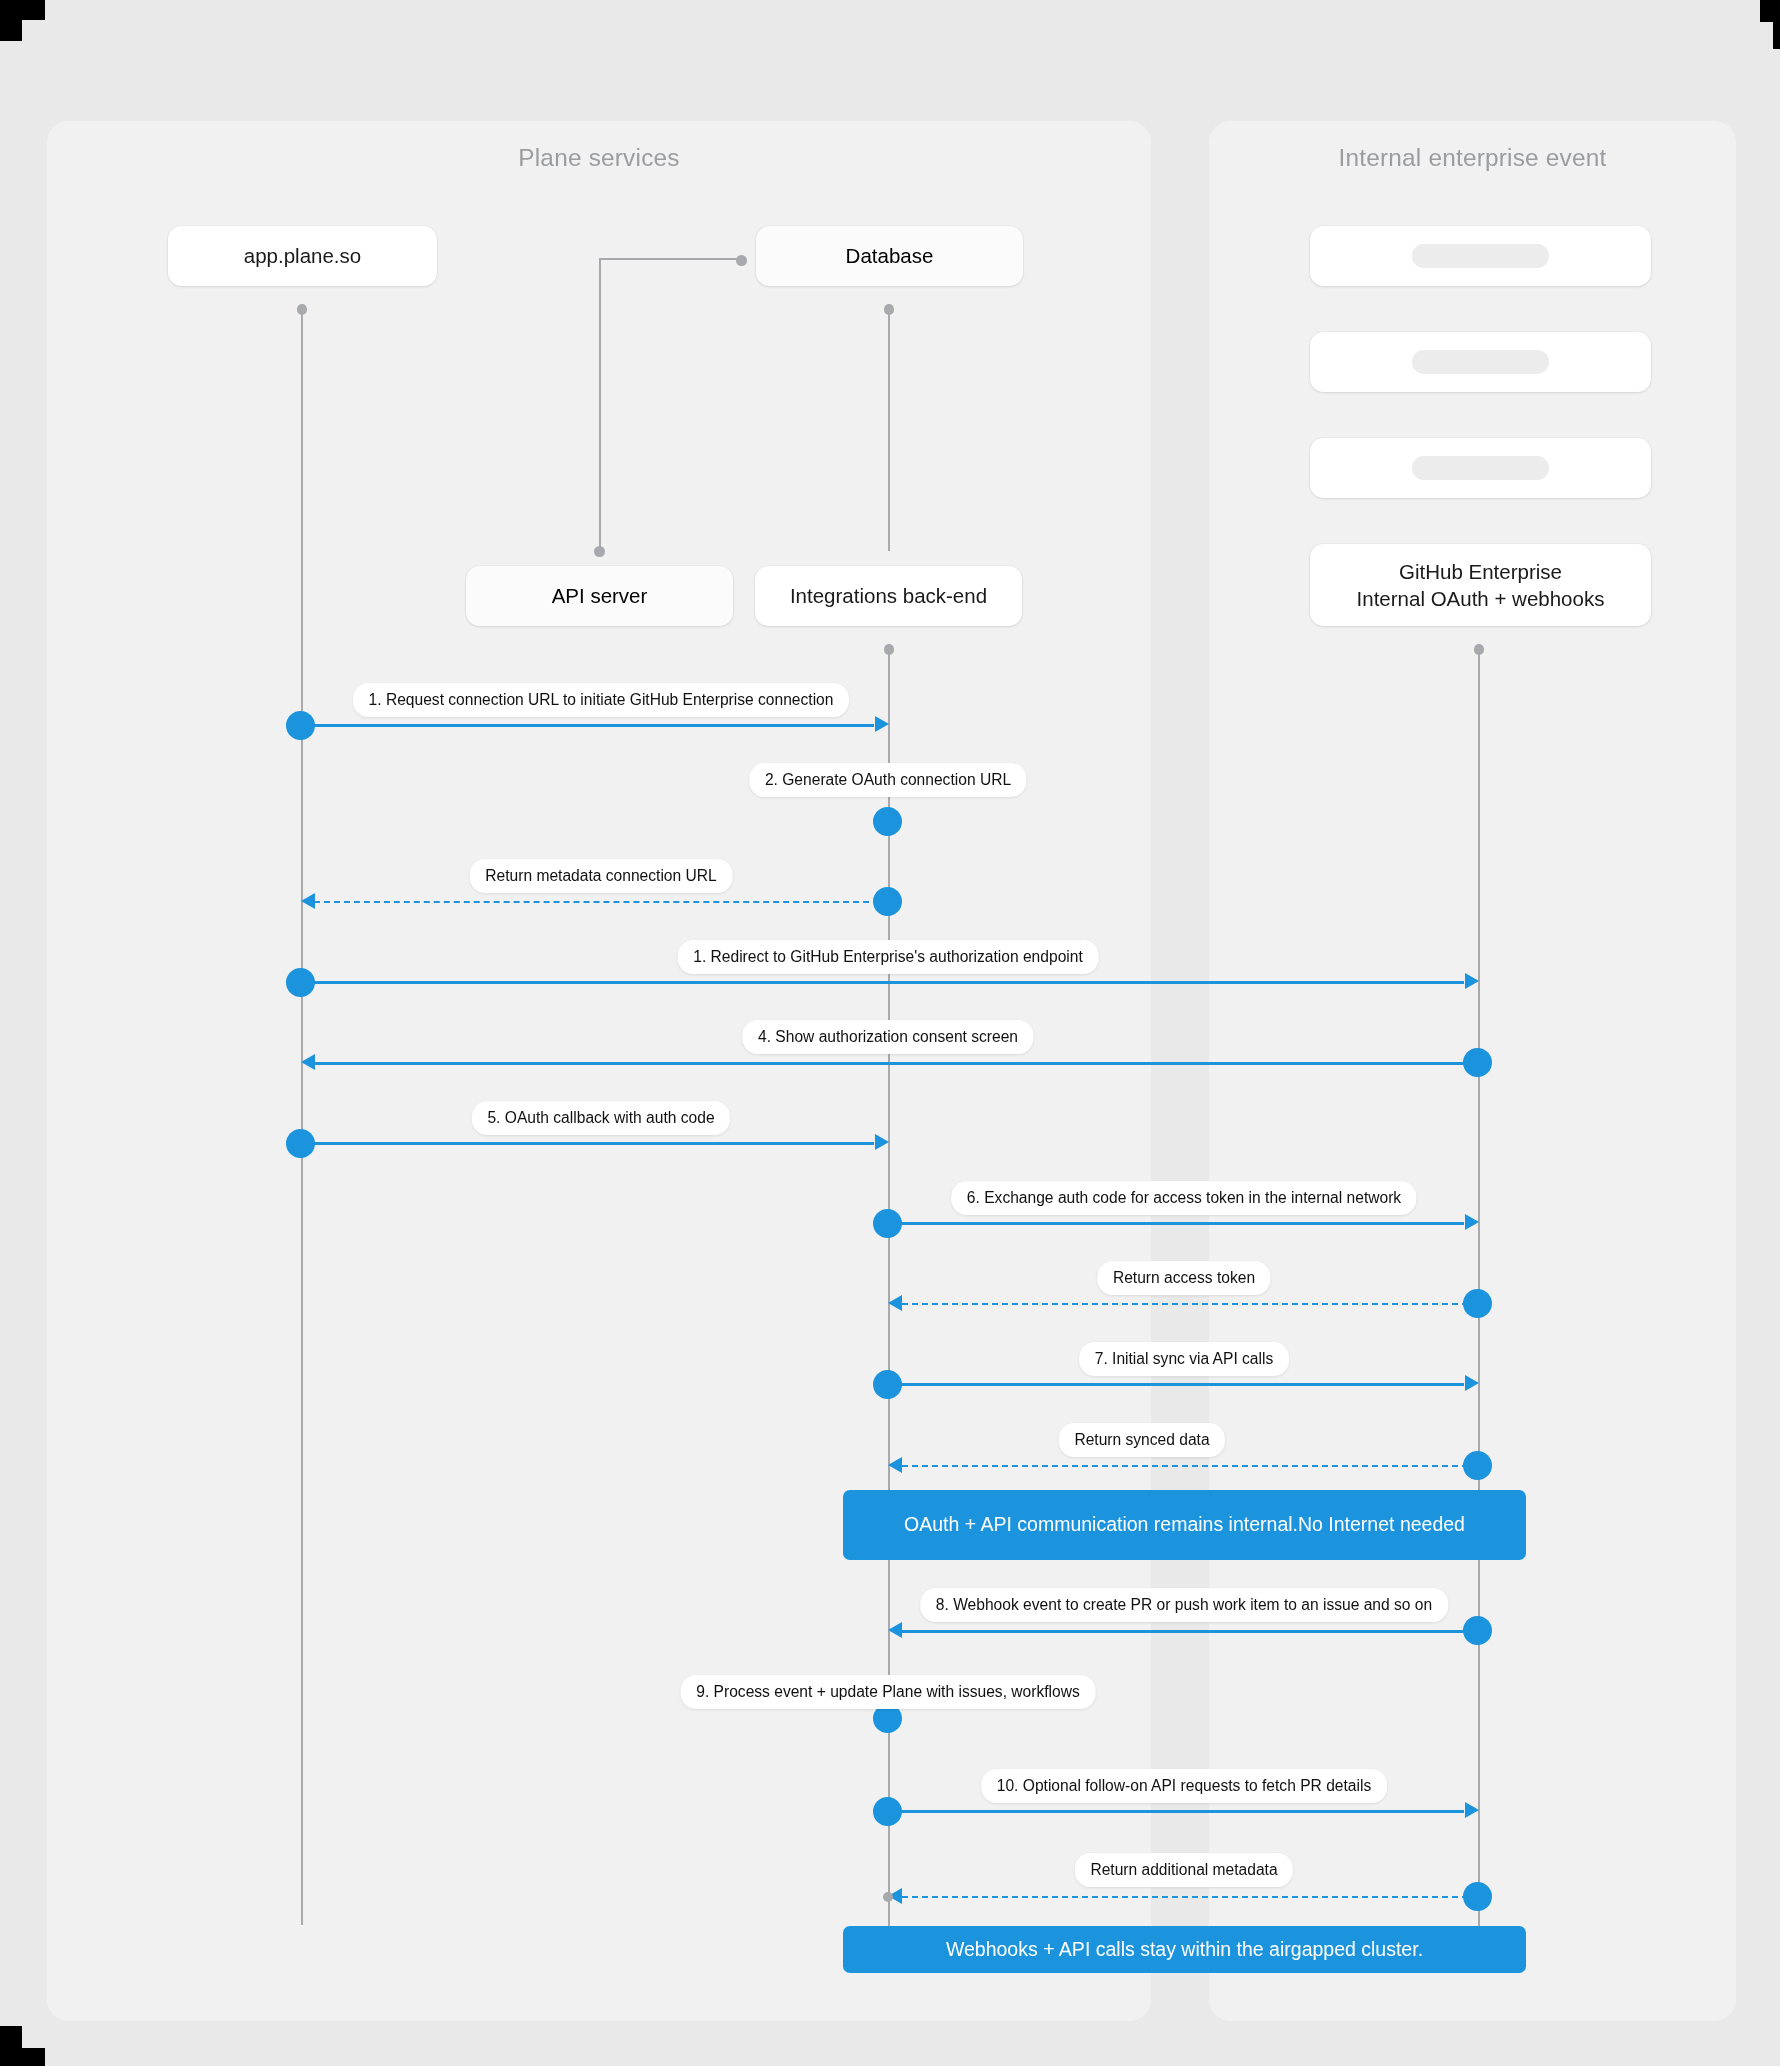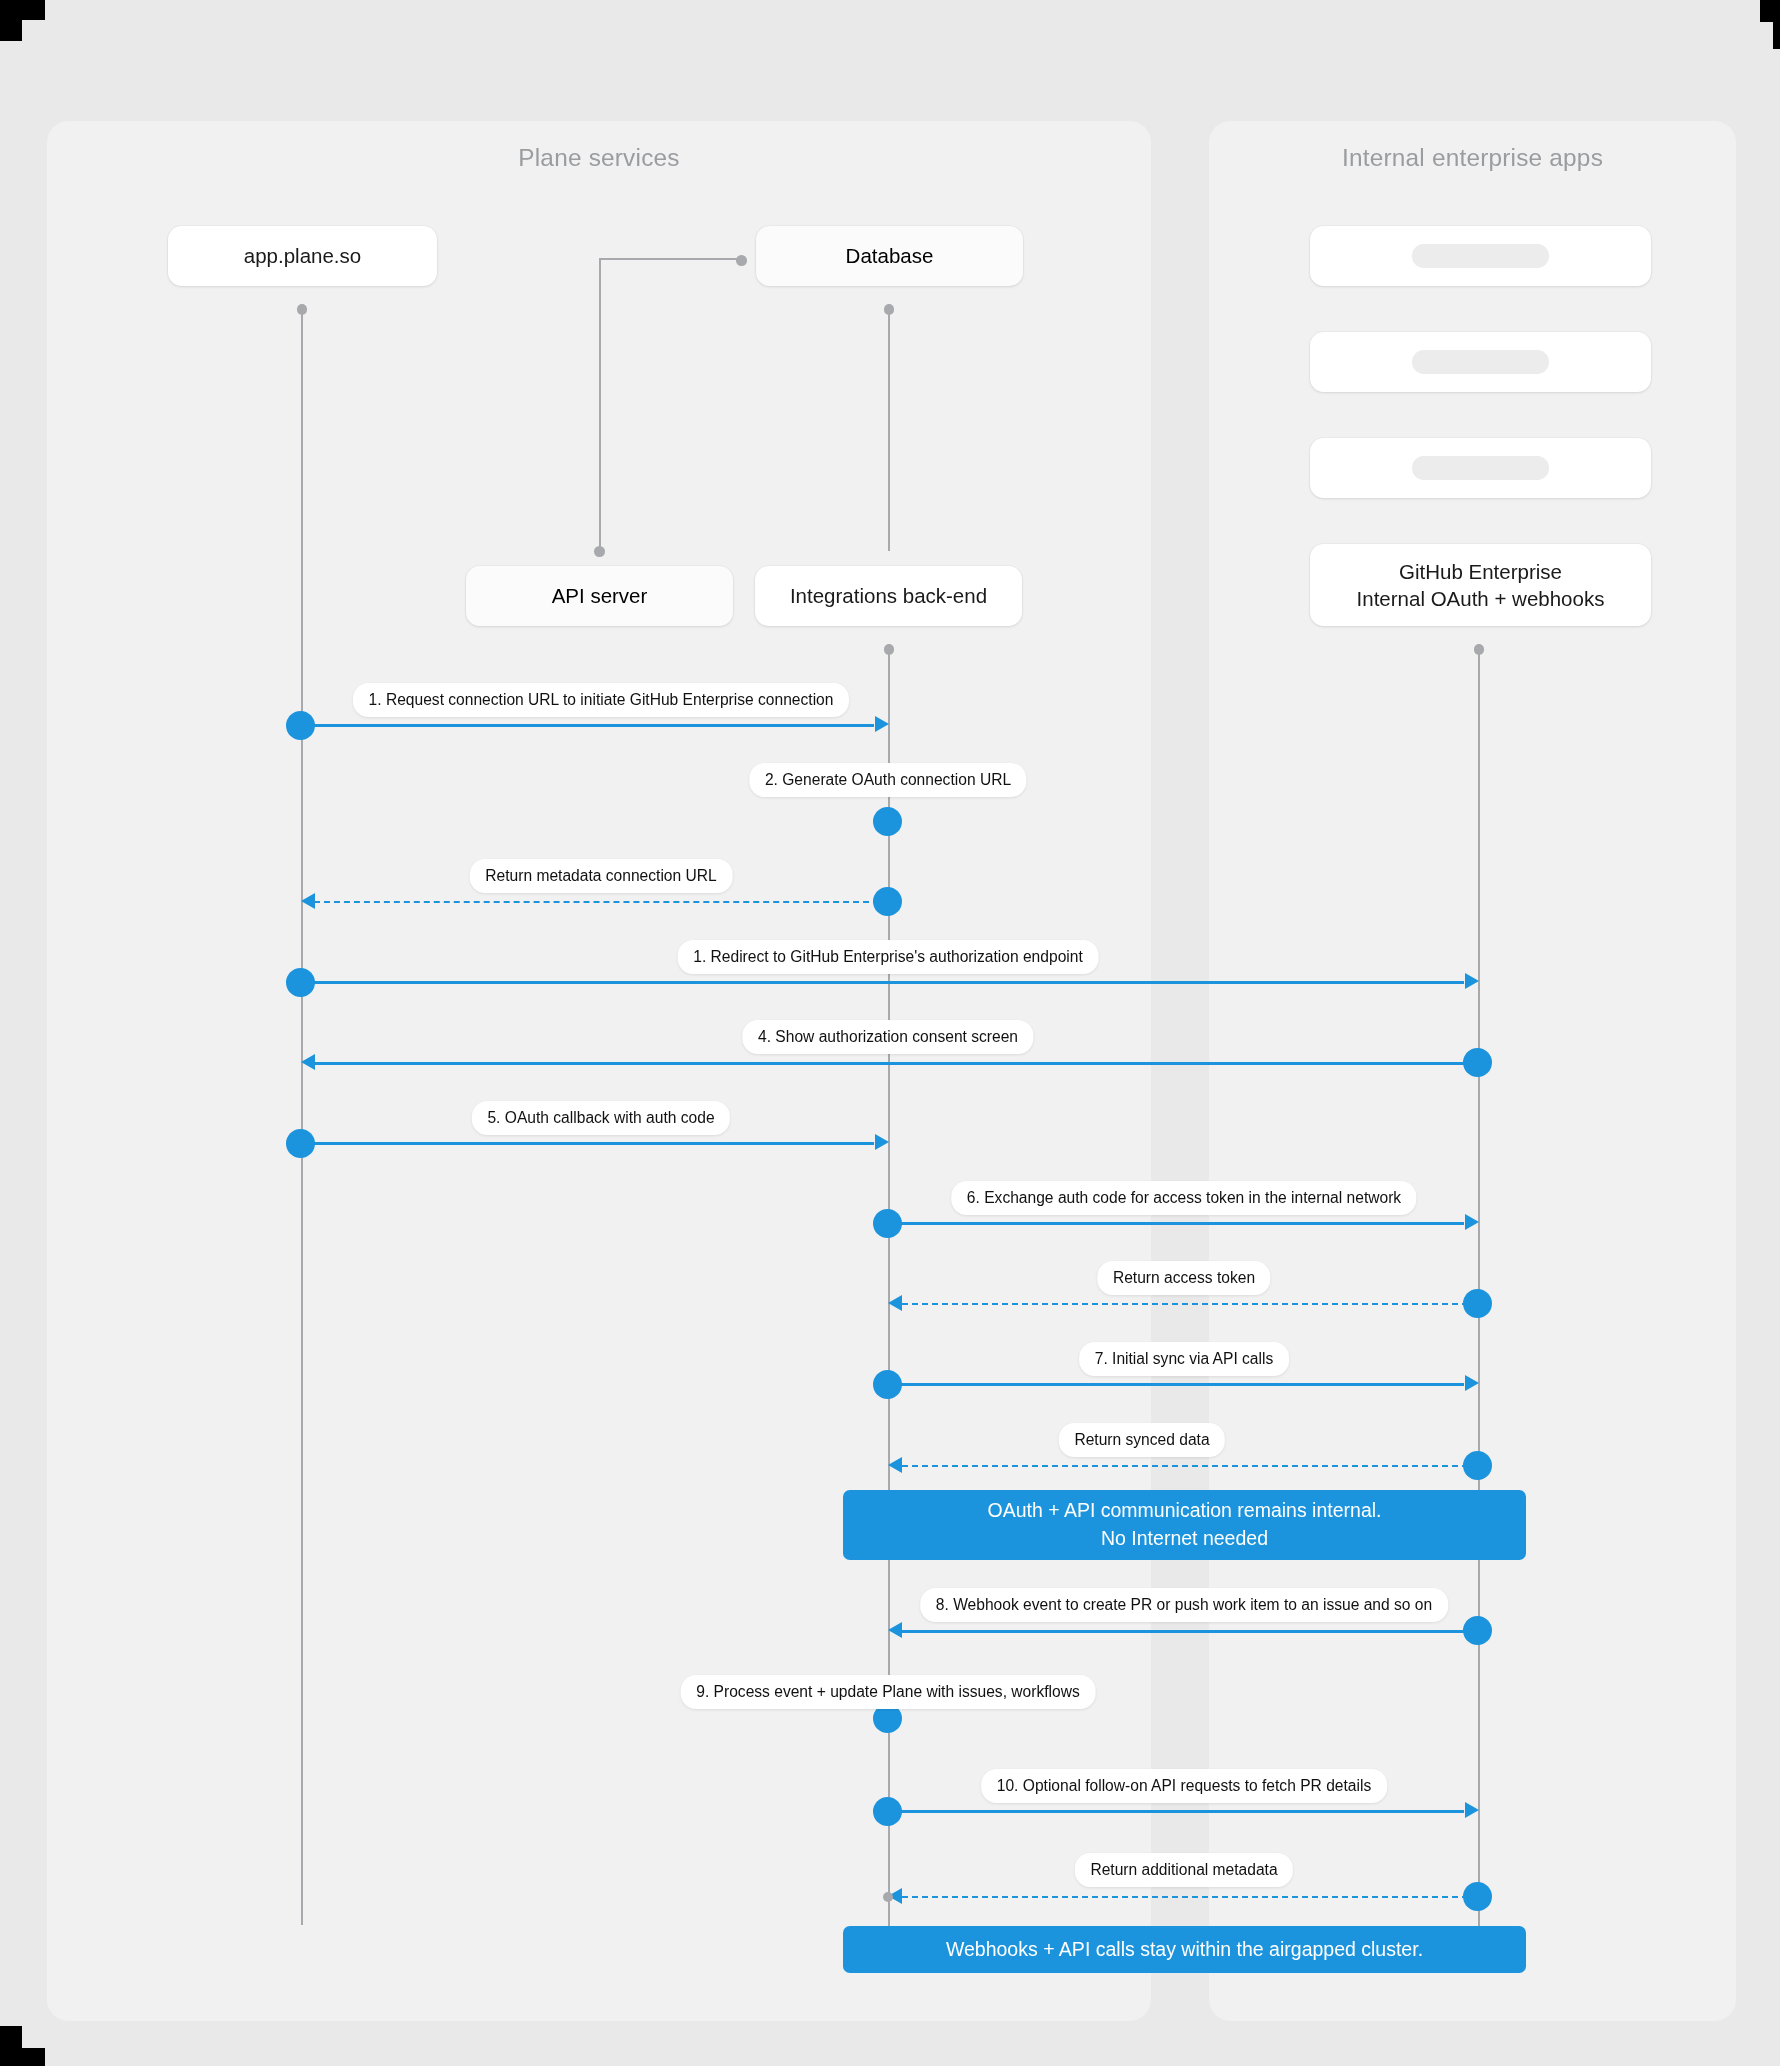--- a/index.html
+++ b/index.html
@@ -119,21 +119,21 @@
   <div class="crop" style="right:0;top:0;width:21.5px;height:21.5px;"></div>
   <div class="crop" style="right:0;top:21.5px;width:7.8px;height:27px;"></div>
   <div class="crop" style="left:0;bottom:0;width:45px;height:19.5px;"></div>
   <div class="crop" style="left:0;bottom:19.5px;width:21.5px;height:21.5px;"></div>
 
 
   <div class="panel" style="left:47px;top:121px;width:1104px;height:1900px;"></div>
   <div class="panel-title" style="left:47px;top:144px;width:1104px;">Plane services</div>
 
   <div class="panel" style="left:1209px;top:121px;width:527px;height:1900px;"></div>
-  <div class="panel-title" style="left:1209px;top:144px;width:527px;">Internal enterprise apps</div>
+  <div class="panel-title" style="left:1209px;top:144px;width:527px;">Internal enterprise event</div>
 
   <div class="conn" style="left:599px;top:258px;width:2px;height:293px;"></div>
   <div class="conn" style="left:599px;top:258px;width:142px;height:2px;"></div>
   <div class="conn" style="left:736px;top:255px;width:10.7px;height:10.7px;border-radius:50%;"></div>
   <div class="conn" style="left:594px;top:546px;width:10.7px;height:10.7px;border-radius:50%;"></div>
 
   <div class="lifeline" style="left:301px;top:304px;height:1621px;"></div>
   <div class="lifeline-cap" style="left:301px;top:304px;"></div>
 
   <div class="lifeline" style="left:888px;top:304px;height:247px;"></div>
@@ -217,21 +217,21 @@
   <div class="msg" style="left:888px;top:1383px;width:576px;"></div>
   <div class="arrowhead right" style="left:1465px;top:1375px;"></div>
   <div class="dot" style="left:888px;top:1385px;"></div>
   <div class="msg-label" style="left:1184px;top:1342px;">7. Initial sync via API calls</div>
 
   <div class="msg dashed" style="left:902px;top:1465px;width:576px;"></div>
   <div class="arrowhead left" style="left:888px;top:1457px;"></div>
   <div class="dot" style="left:1478px;top:1466px;"></div>
   <div class="msg-label" style="left:1142px;top:1423px;">Return synced data</div>
 
-  <div class="note" style="left:843px;top:1490px;width:683px;height:70px;flex-direction:column;">
+  <div class="note" style="left:843px;top:1490px;width:683px;height:70px;flex-direction:row;">
     <span>OAuth + API communication remains internal.</span>
     <span>No Internet needed</span>
   </div>
 
   <div class="msg" style="left:902px;top:1630px;width:576px;"></div>
   <div class="arrowhead left" style="left:888px;top:1622px;"></div>
   <div class="dot" style="left:1478px;top:1631px;"></div>
   <div class="msg-label" style="left:1184px;top:1588px;">8. Webhook event to create PR  or push work item to an issue  and so on</div>
 
   <div class="dot" style="left:888px;top:1719px;"></div>

